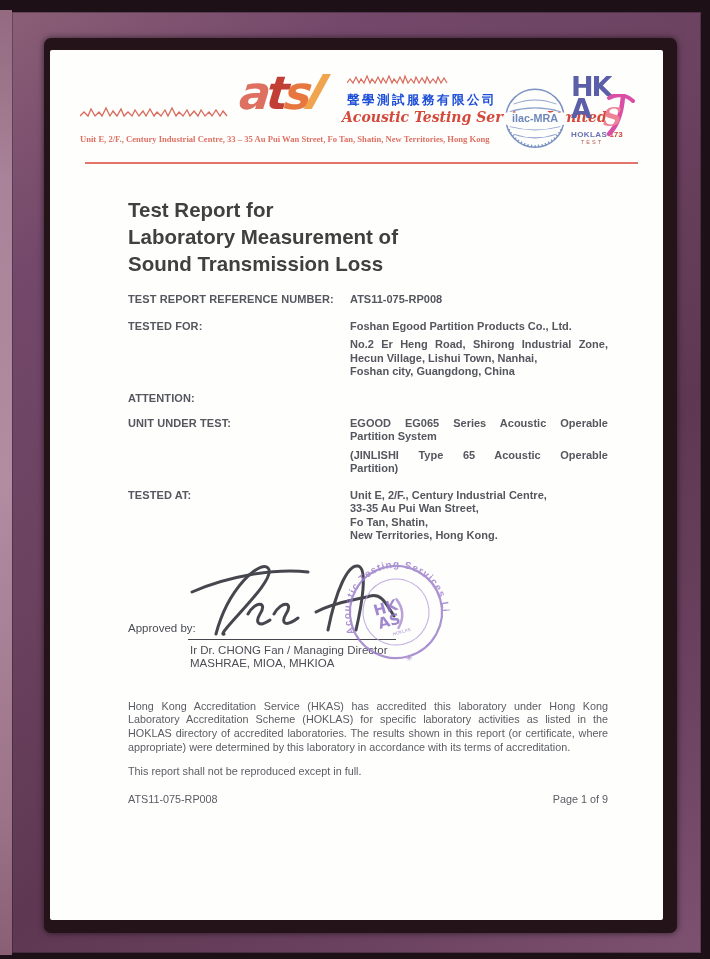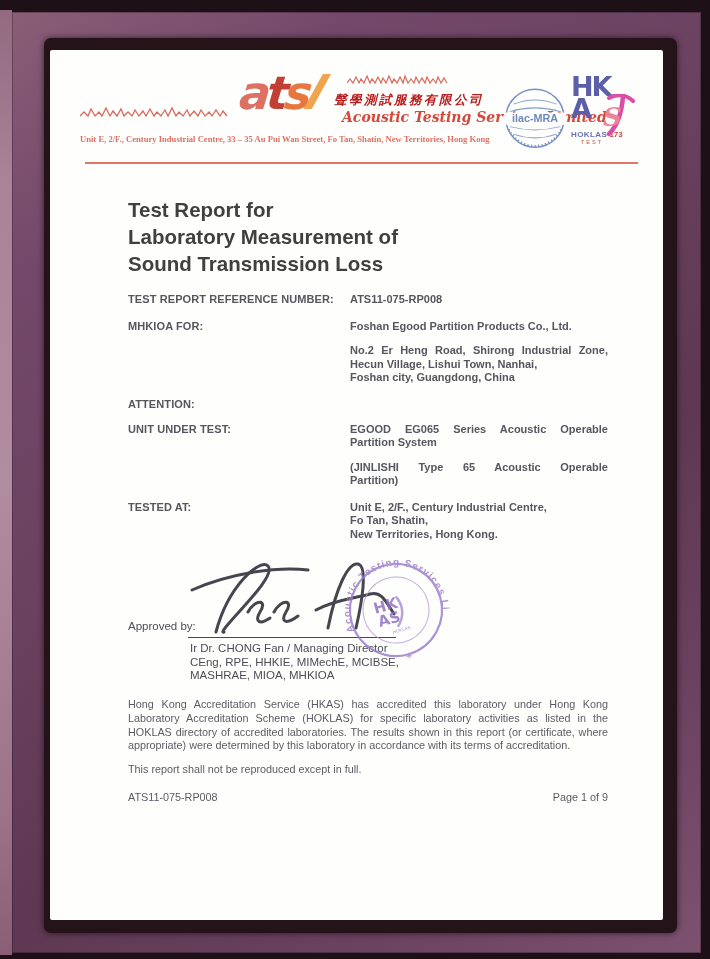--- a/index.html
+++ b/index.html
@@ -22,22 +22,22 @@
   .wave-l{left:0;top:56px;}
   .wave-r{left:267px;top:24px;}
   .atsl{position:absolute;left:160px;top:20px;font-style:italic;font-weight:bold;
         font-size:46px;line-height:1;letter-spacing:-4px;transform:skewX(-6deg);
         font-family:"DejaVu Sans",sans-serif;}
   .atsl span{display:inline-block;}
   .atsl .l1{color:#de7062;}
   .atsl .l2{color:#c23f35;}
   .atsl .l3{color:#e8763f;}
   .atsl .l4{color:#f0a44e;transform:skewX(-14deg);}
-  .cjk{position:absolute;left:254px;top:42px;width:190px;font-family:"DejaVu Serif","Liberation Serif",serif;
-       font-weight:bold;font-size:12.5px;letter-spacing:2.5px;color:#b91c1c;white-space:nowrap;font-style:italic;}
+  .cjk{position:absolute;left:267px;top:42px;width:190px;font-family:"DejaVu Serif","Liberation Serif",serif;
+       font-weight:bold;font-size:12.5px;letter-spacing:2.5px;color:#1d4ed8;white-space:nowrap;}
   .co-en{position:absolute;left:262px;top:59px;font-family:"DejaVu Serif","Liberation Serif",serif;
        font-style:italic;font-weight:bold;font-size:14px;color:#d5483c;white-space:nowrap;}
   .addr{position:absolute;left:0;top:84px;width:470px;
        font-family:"Liberation Serif","DejaVu Serif",serif;font-weight:bold;
        font-size:8.6px;color:#dd7164;white-space:nowrap;}
   .contact{top:96px;}
   .contact span{margin:0 7px;}
   .ilac{position:absolute;left:452px;top:26px;}
   .hkas{position:absolute;left:521px;top:26px;width:72px;text-align:left;}
   .hk-big{font-weight:bold;color:#5a5fa8;font-size:27px;line-height:.82;letter-spacing:-2px;
@@ -50,21 +50,21 @@
   .hdr-rule{position:absolute;left:35px;top:112px;width:553px;height:2px;background:#e2746a;}
   
   .content{margin:0 55px 0 78px;}
   .doc-title{margin-top:30px;font-size:20.5px;line-height:27px;font-weight:bold;color:#404040;}
   .frow{display:flex;margin-top:0;margin-bottom:13px;}
   .frow.gap-before{margin-top:28px;}
   .flabel{width:222px;flex:0 0 222px;font-size:11px;font-weight:bold;color:#55565e;letter-spacing:.1px;}
   .fvalue{width:258px;flex:1;font-size:11px;font-weight:bold;color:#55565e;}
   .fline{line-height:13.5px;}
   .fline.just{text-align:justify;text-align-last:justify;}
-  .fblock + .fblock{margin-top:11px;}
+  .fblock + .fblock{margin-top:5px;}
   #fields{margin-top:16px;}
   
   .approve{position:relative;height:132px;margin-top:6px;}
   .approved-by{position:absolute;left:0;top:66px;font-size:11.5px;color:#4c4d55;}
   .sig{position:absolute;left:58px;top:0;}
   .sig-line{position:absolute;left:60px;top:83px;width:208px;border-bottom:1.6px solid #46464e;}
   .signer{position:absolute;left:62px;top:88px;font-size:11.5px;line-height:13.5px;color:#4c4d55;}
   .stamp{position:absolute;left:212px;top:0px;opacity:.82;transform:rotate(-16deg);}
   
   .foot-para{margin-top:12px;font-size:10.8px;line-height:13.8px;color:#5b5c63;
@@ -145,21 +145,21 @@
       <div id="fields">
           <div class="frow">
             <div class="flabel">TEST REPORT REFERENCE NUMBER:</div>
             <div class="fvalue">
               <div class="fblock">
                 <div class="fline">ATS11-075-RP008</div>
               </div>
             </div>
           </div>
           <div class="frow">
-            <div class="flabel">MHKIOA FOR:</div>
+            <div class="flabel">TESTED FOR:</div>
             <div class="fvalue">
               <div class="fblock">
                 <div class="fline">Foshan Egood Partition Products Co., Ltd.</div>
               </div>
               <div class="fblock">
                 <div class="fline just">No.2 Er Heng Road, Shirong Industrial Zone,</div>
                 <div class="fline">Hecun Village, Lishui Town, Nanhai,</div>
                 <div class="fline">Foshan city, Guangdong, China</div>
               </div>
             </div>
@@ -178,20 +178,21 @@
                 <div class="fline just">(JINLISHI Type 65 Acoustic Operable</div>
                 <div class="fline">Partition)</div>
               </div>
             </div>
           </div>
           <div class="frow">
             <div class="flabel">TESTED AT:</div>
             <div class="fvalue">
               <div class="fblock">
                 <div class="fline">Unit E, 2/F., Century Industrial Centre,</div>
+                <div class="fline">33-35 Au Pui Wan Street,</div>
                 <div class="fline">Fo Tan, Shatin,</div>
                 <div class="fline">New Territories, Hong Kong.</div>
               </div>
             </div>
           </div>
         </div>
 
       <div class="approve">
         <svg class="sig" width="215" height="90" viewBox="0 0 215 90">
           <g fill="none" stroke="#46464e" stroke-width="3" stroke-linecap="round">
@@ -199,21 +200,20 @@
             <path d="M6 36 C42 20 90 12 122 16"></path>
             <path d="M62 58 c8 -14 20 -12 12 0 c-6 10 0 13 10 6 m4 -6 c8 -14 20 -12 12 0 c-6 10 0 13 12 4"></path>
             <path d="M142 74 C150 34 162 8 172 10 C182 12 176 48 170 74"></path>
             <path d="M130 56 C148 46 170 44 184 40 C196 37 200 48 208 60"></path>
           </g>
         </svg>
         <div class="sig-line"></div>
         <div class="approved-by">Approved by:</div>
         <div class="signer">
           <div>Ir Dr. CHONG Fan / Managing Director</div>
-          <div>CEng, RPE, HHKIE, MIMechE, MCIBSE,</div>
           <div>MASHRAE, MIOA, MHKIOA</div>
         </div>
         <svg class="stamp" width="112" height="112" viewBox="0 0 112 112">
           <circle cx="56" cy="56" r="46" fill="none" stroke="#9a7cc9" stroke-width="2.2"></circle>
           <circle cx="56" cy="56" r="33" fill="none" stroke="#b49ad8" stroke-width="1"></circle>
           <defs>
             <path id="ring" d="M11.2 68.1 A46 46 0 1 1 100.8 68.1"></path>
           </defs>
           <text font-size="10" font-weight="bold" letter-spacing="1" fill="#9a7cc9" font-family="Liberation Sans, sans-serif">
             <textPath href="#ring" startOffset="2%">Acoustic  Testing  Services  Limited</textPath>

